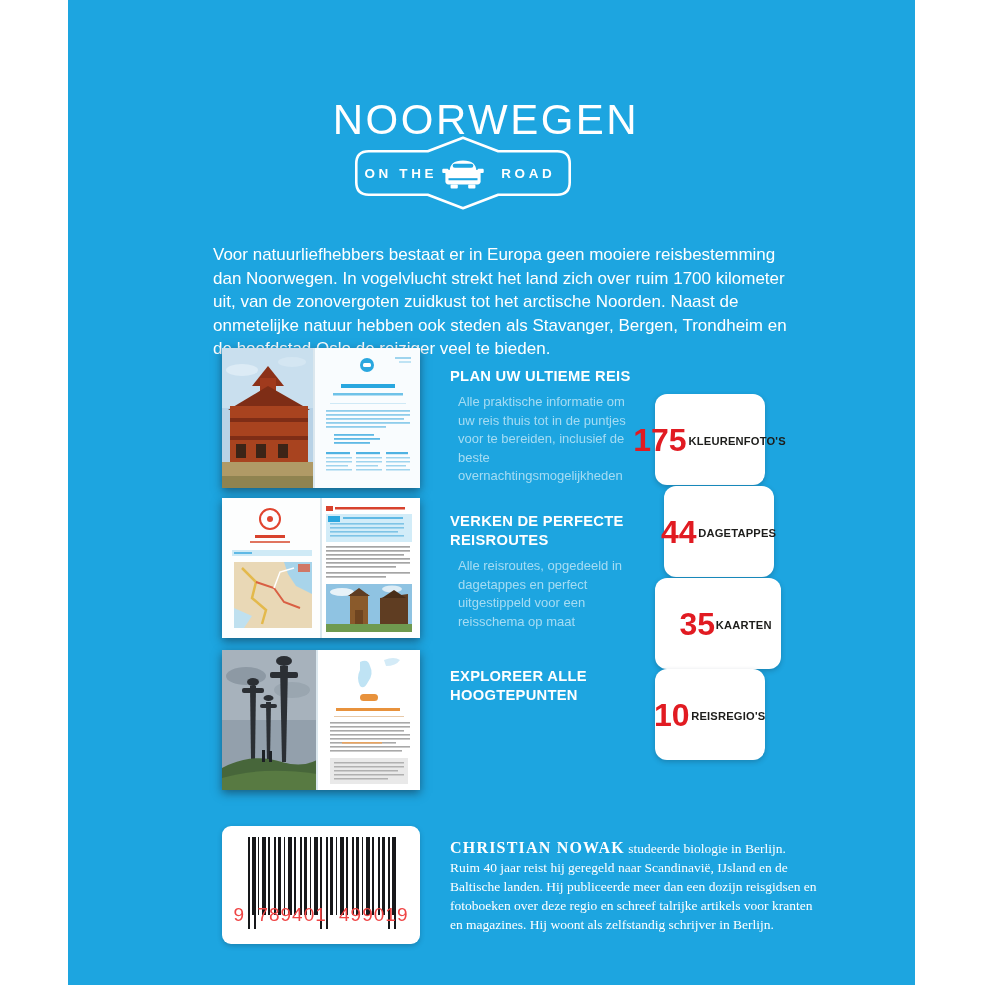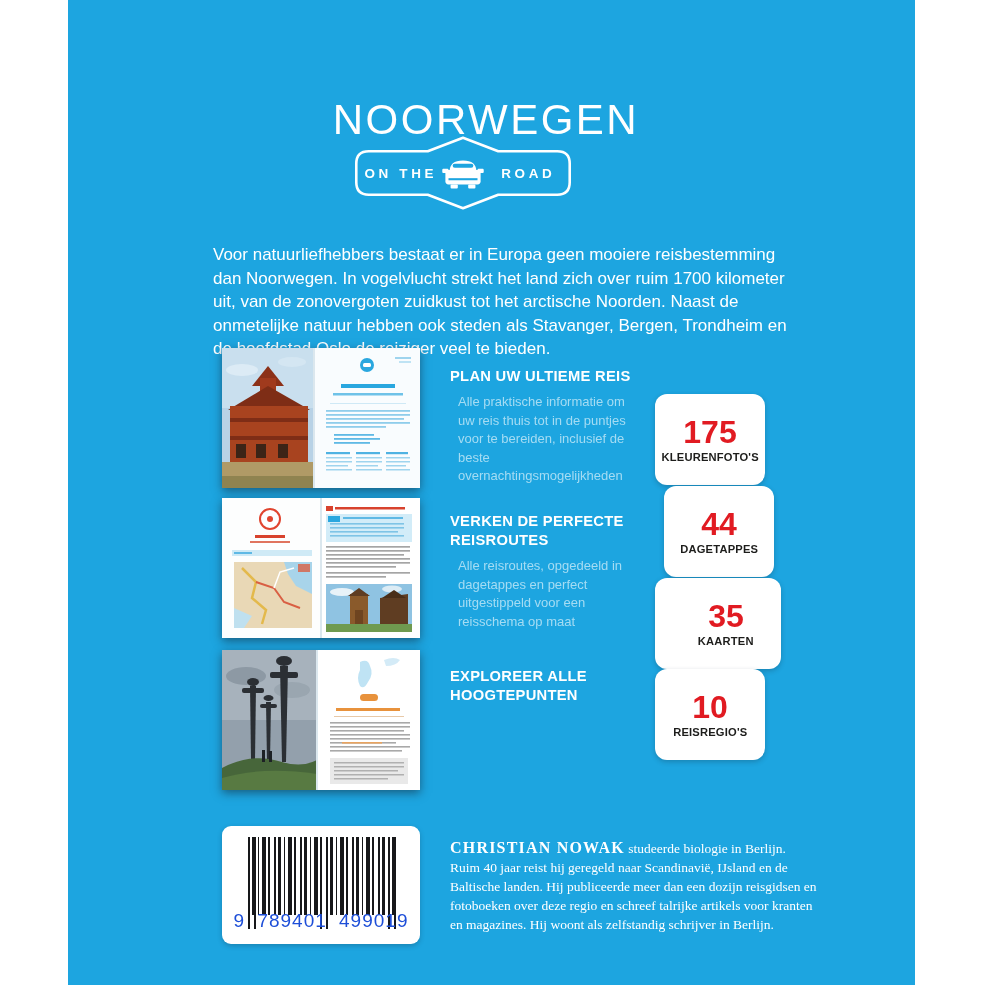--- a/index.html
+++ b/index.html
@@ -30,21 +30,21 @@
 
   
   .section{position:absolute;left:382px;width:205px;color:#ffffff;}
   .s1{top:366px;} .s2{top:511px;} .s3{top:666px;}
   .section h2{margin:0 0 8px 0;font-size:15.5px;line-height:19px;font-weight:700;
               letter-spacing:.3px;transform:scaleX(.95);transform-origin:left top;}
   .section p{margin:8px;font-size:13px;line-height:18.5px;color:#a5dcf3;width:172px;}
 
   
   .badge{position:absolute;left:587px;width:110px;height:91px;background:#ffffff;
-         border-radius:12px;display:flex;flex-direction:column;align-items:center;
+         border-radius:12px;display:flex;flex-direction:row;align-items:center;
          justify-content:center;box-shadow:0 2px 5px rgba(20,35,50,.25);}
   .b1{top:394px;} .b2{top:486px;margin-left:9px;} .b3{top:578px;padding-left:16px;} .b4{top:669px;}
   .badge .num{color:#e11b22;font-size:32px;font-weight:700;line-height:32px;}
   .badge .lbl{color:#1d1d1b;font-size:11.5px;font-weight:700;letter-spacing:.2px;
               margin-top:3px;transform:scaleX(.97);white-space:nowrap;}
 
   
   .bio{position:absolute;left:382px;top:824px;width:368px;color:#ffffff;
        font-family:"Liberation Serif",serif;font-size:13.5px;line-height:19px;}
   .bio .name{font-weight:700;font-size:16px;letter-spacing:1.2px;}
@@ -53,22 +53,22 @@
   .barcode{position:absolute;left:154px;top:826px;width:198px;height:118px;
            background:#ffffff;border-radius:9px;box-shadow:0 2px 5px rgba(20,35,50,.25);}
   .bars{position:absolute;left:26px;top:11px;width:146px;height:78px;
         background:repeating-linear-gradient(90deg,
           #17181a 0 2px,#ffffff 2px 4px,#17181a 4px 7px,#ffffff 7px 10px,
           #17181a 10px 11px,#ffffff 11px 14px,#17181a 14px 18px,#ffffff 18px 20px,
           #17181a 20px 22px,#ffffff 22px 26px);}
   .guard{position:absolute;top:11px;width:2px;height:92px;background:#17181a;}
   .g1{left:26px;} .g2{left:32px;} .g3{left:98px;} .g4{left:104px;}
   .g5{left:166px;} .g6{left:172px;}
-  .digits{position:absolute;left:0;top:84px;width:100%;text-align:center;
-          color:#1d4ed8;font-size:19px;font-weight:400;letter-spacing:1px;
+  .digits{position:absolute;left:0;top:78px;width:100%;text-align:center;
+          color:#ef4444;font-size:19px;font-weight:400;letter-spacing:1px;
           word-spacing:6px;background:transparent;}
 </style>
 </head>
 <body>
 
 <div class="page">
   <div class="cover">
 
     <h1 class="title">NOORWEGEN</h1>
 

